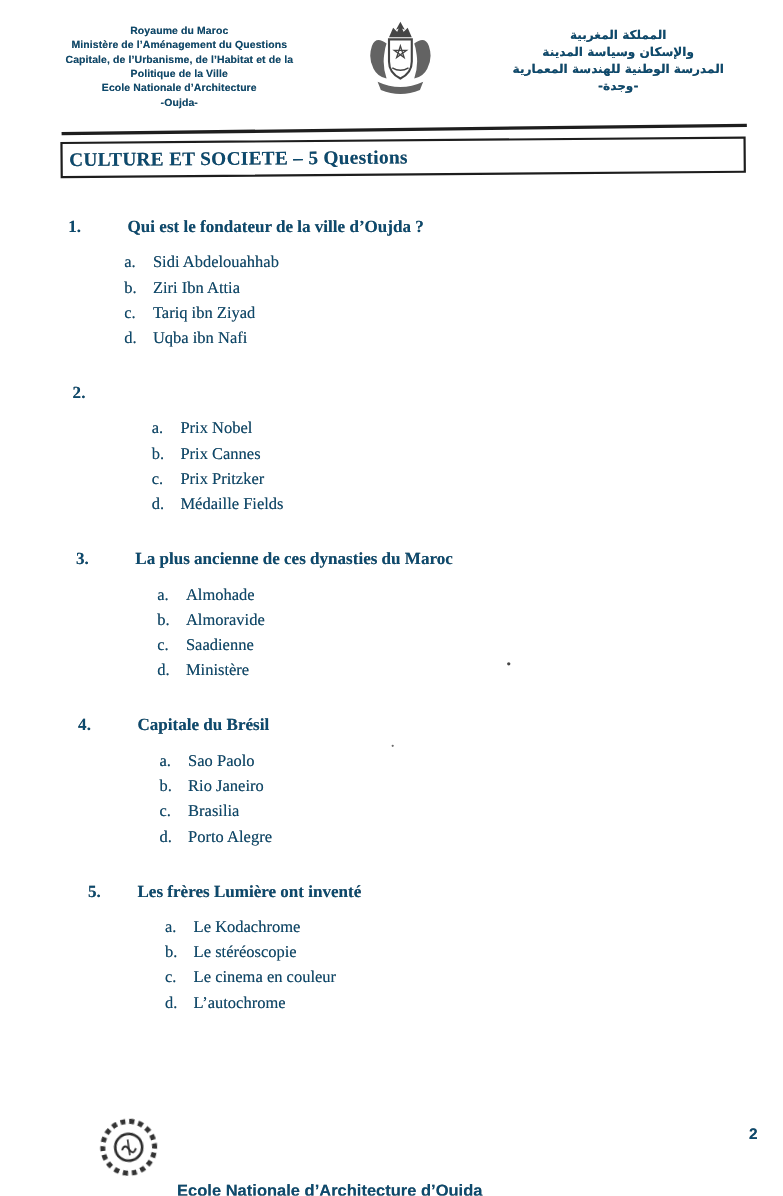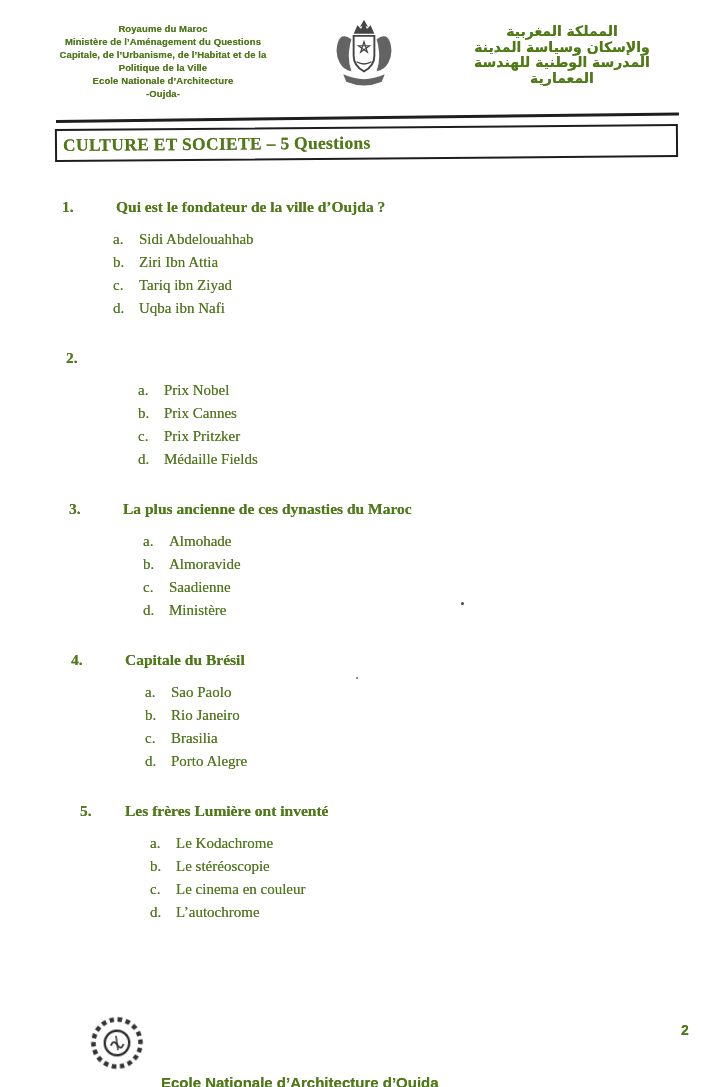--- a/index.html
+++ b/index.html
@@ -1,35 +1,35 @@
 <!DOCTYPE html>
 <html><head>
 <meta charset="utf-8">
 <style>
   html,body { margin:0; padding:0; background:#ffffff; }
   .page {
     position:relative; width:712px; height:1087px; margin:0 auto;
-    background:#ffffff; color:#4d7c0f; overflow:hidden;
+    background:#ffffff; color:#0c4a6e; overflow:hidden;
     font-family:"Liberation Serif", serif;
     text-shadow:0 0 .5px rgba(25,25,25,.55);
   }
 
   
   .hdr { display:flex; padding:16px 34px 0 44px; }
   .hdr-left {
     width:238px; text-align:center; padding-top:6px;
     font-family:"Liberation Sans", sans-serif; font-weight:bold;
     font-size:9.5px; line-height:13px; letter-spacing:.1px;
   }
   .hdr-logo { flex:1; display:flex; justify-content:center; align-items:flex-start; padding-top:1px; }
   .hdr-logo svg { filter:blur(.45px); opacity:.88; }
   .hdr-right {
     width:232px; direction:rtl; text-align:center; padding-top:8px;
     font-family:"DejaVu Sans", sans-serif; font-weight:bold;
-    font-size:14px; line-height:15.5px;
+    font-size:11px; line-height:15.5px;
   }
 
   
   .rule-top {
     margin:15px 0 0 56px; width:623px; height:3px; background:#1e1e1e;
     transform:rotate(-.7deg); transform-origin:left center;
   }
   .title-box {
     margin:6px 0 0 55px; width:619px; height:29px;
     border:2px solid #1d1d1d; display:flex; align-items:center;
@@ -112,20 +112,21 @@
     </div>
 
     <div class="hdr-right">
   <div>المملكة المغربية</div>
 
 
   <div>والإسكان وسياسة المدينة</div>
 
   <div>المدرسة الوطنية للهندسة المعمارية</div>
 
+  <div>-وجدة-</div>
 </div>
   </header>
 
   <div class="rule-top"></div>
 
   <div class="title-box">
     <span>CULTURE ET SOCIETE – 5 Questions</span>
   </div>
 
   <main>

